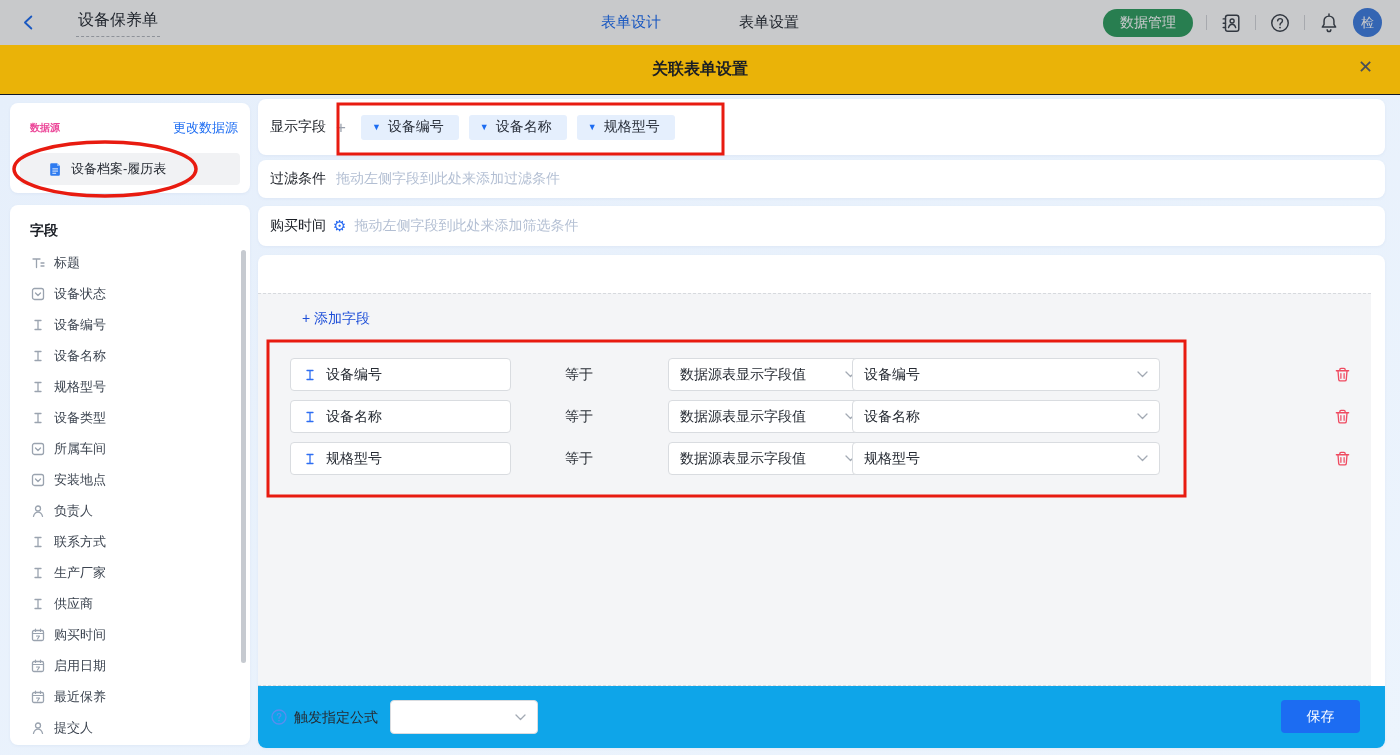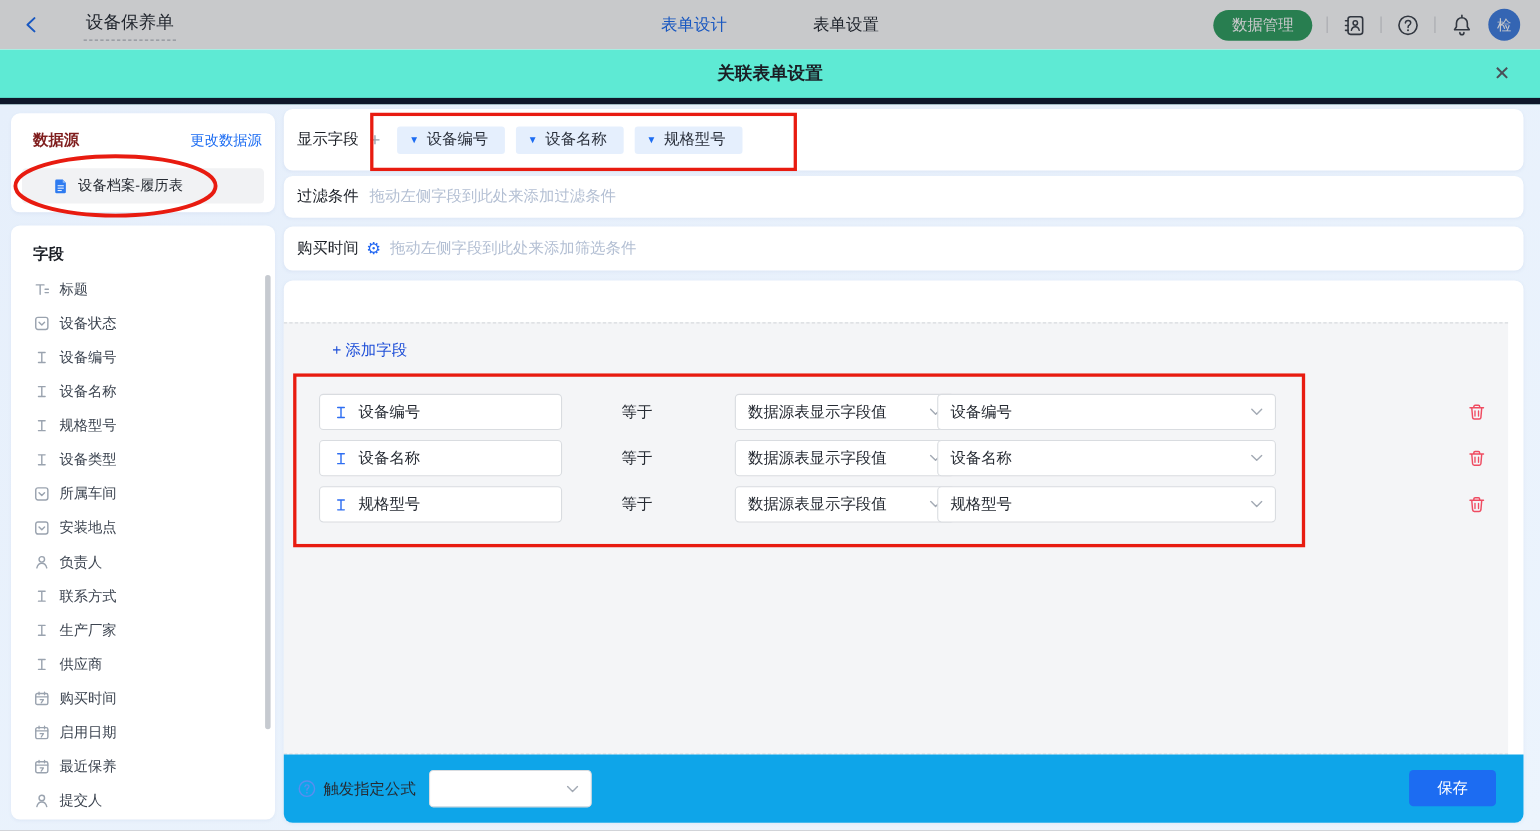--- a/index.html
+++ b/index.html
@@ -21,32 +21,32 @@
           font-size:14px; font-family:inherit; cursor:pointer; }
   .vdiv { width:1px; height:15px; background:#d4d6da; }
   .tb-ico { width:22px; height:22px; display:block; }
   .avatar { width:29px; height:29px; border-radius:50%; background:#3f7de0; color:#fff; font-size:13px;
             display:flex; align-items:center; justify-content:center; cursor:pointer; }
   .topbar-dim { position:absolute; left:0; top:0; width:1400px; height:45px;
                 background:rgba(18,23,31,0.23); z-index:5; pointer-events:none; }
 
   
   .modal { position:absolute; left:0; top:45px; width:1400px; height:710px; background:#fff; z-index:6; }
-  .modal-header { position:relative; height:50px; background:#5eead4; border-bottom:6px solid #0f172a;
+  .modal-header { position:relative; height:50px; background:#eab308; border-bottom:1px solid #0f172a;
                   display:flex; align-items:center; justify-content:center; }
   .modal-header h1 { font-size:16px; font-weight:600; color:#1a1e25; }
   .close { position:absolute; right:27px; top:13px; font-size:18px; color:#4a4f57; cursor:pointer; line-height:1; }
   .modal-body { position:relative; width:1400px; height:660px;
                 background:linear-gradient(160deg,#e6effb 0%,#ecf4fd 100%); overflow:hidden; }
   .card { position:absolute; background:#fff; border-radius:8px; box-shadow:0 1px 3px rgba(90,120,170,.07); }
 
   
   .card-ds { left:10px; top:8px; width:240px; height:90px; }
   .ds-head { display:flex; justify-content:space-between; align-items:center; padding:16px 12px 0 20px; }
-  .ds-title { font-size:14px; font-weight:700; color:#7f1d1d; }
+  .ds-title { font-size:10px; font-weight:700; color:#ec4899; }
   .ds-link { font-size:13px; color:#1c6cf2; cursor:pointer; }
   .ds-selected { position:absolute; left:10px; right:10px; top:50px; height:32px; background:#f1f2f4;
                  border-radius:4px; display:flex; align-items:center; gap:8px; padding-left:28px; cursor:pointer; }
   .ds-selected span { font-size:13px; color:#262b33; }
 
   .card-fields { left:10px; top:110px; width:240px; height:540px; overflow:hidden; }
   .f-title { font-size:14px; font-weight:700; color:#1a1e25; margin:17px 0 7px 20px; }
   .field-item { height:31px; display:flex; align-items:center; gap:9px; padding-left:21px; cursor:grab; }
   .field-item span { font-size:13px; color:#3c4450; }
   .f-scrollbar { position:absolute; right:4px; top:45px; width:5px; height:413px; background:#c6cad0; border-radius:3px; }

